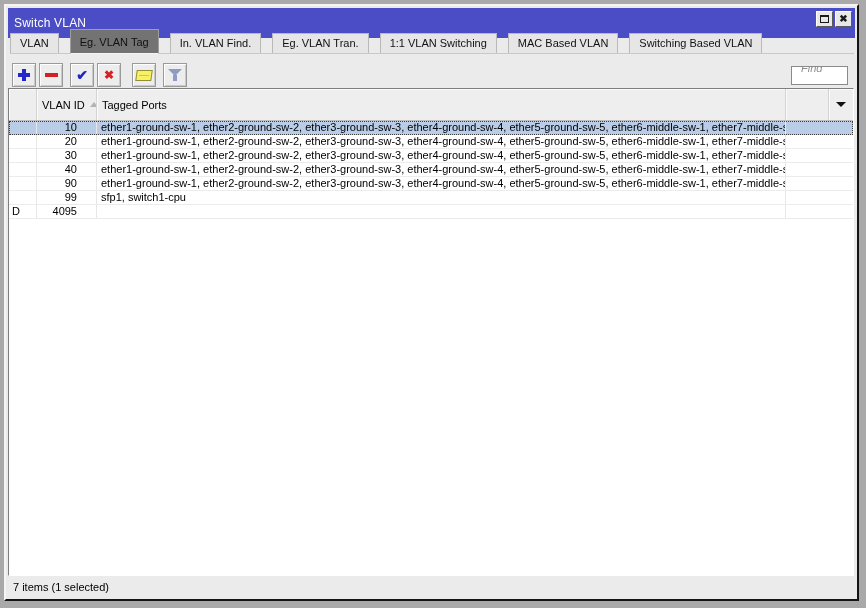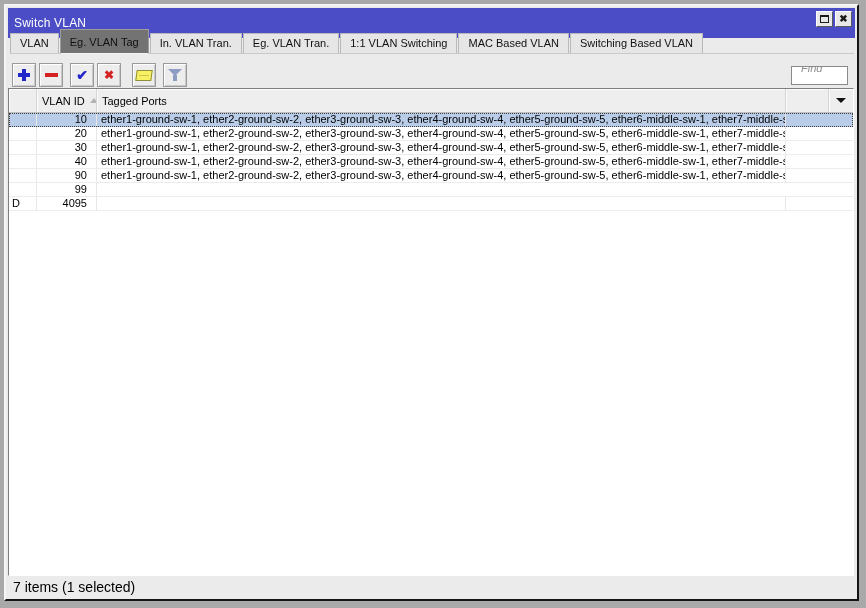--- a/index.html
+++ b/index.html
@@ -41,20 +41,21 @@
     width:9px;height:8px;border:1px solid #1a1a1a;border-top-width:2px;background:transparent;
   }
   .close-glyph{
     font-size:10px;font-weight:bold;color:#1a1a1a;line-height:1;
   }
   
   .tabstrip{
     position:absolute;left:4px;right:3px;top:26px;height:22px;
     display:flex;align-items:flex-end;
     border-bottom:1px solid #c9c9c9;
+    gap:10px;
   }
   .tab{
     height:20px;line-height:19px;
     padding:0 9px;font-size:11px;color:#111;
     background:#e6e6e6;
     border:1px solid #b9b9b9;border-bottom:none;
     margin-right:1px;
     white-space:nowrap;cursor:default;
   }
   .tab.active{
@@ -113,21 +114,21 @@
     padding:0 0 16px 9px;outline:none;
   }
   .find::placeholder{color:#8e8e8e;font-style:italic;}
   
   .tablepanel{
     position:absolute;left:2px;right:3px;top:82px;height:488px;
     border:1px solid;border-color:#7e7e7e #ffffff #ffffff #7e7e7e;
     background:#fff;overflow:hidden;
   }
   .thead{
-    display:flex;height:24px;background:#eeeeee;
+    display:flex;height:32px;background:#eeeeee;
     border-bottom:1px solid #bfbfbf;
     font-size:11px;color:#000;
   }
   .hcell{
     display:flex;align-items:center;
     border-right:1px solid #d4d4d4;
     box-shadow:inset 1px 1px 0 #fbfbfb;
     padding-left:5px;white-space:nowrap;overflow:hidden;
     cursor:default;
   }
@@ -150,27 +151,27 @@
     display:flex;height:14px;line-height:13px;font-size:11px;color:#000;
     border-bottom:1px solid #ececec;cursor:default;
   }
   .trow.selected{
     background:var(--selection);
     outline:1px dotted #3c3c3c;outline-offset:-1px;
     border-bottom-color:transparent;
   }
   .cell{white-space:nowrap;overflow:hidden;flex:none;}
   .cell.flag{width:28px;padding-left:3px;border-right:1px solid #e7e7e7;}
-  .cell.id{width:60px;text-align:right;padding-right:9px;border-right:1px solid #e7e7e7;}
+  .cell.id{width:60px;text-align:right;padding-right:19px;border-right:1px solid #e7e7e7;}
   .cell.tagged{width:689px;padding-left:4px;border-right:1px solid #e7e7e7;}
   .cell.filler{flex:1;border-right:none;}
   
   .statusbar{
     position:absolute;left:2px;right:2px;bottom:2px;height:21px;
-    font-size:14px;color:#000;
+    font-size:11px;color:#000;
     display:flex;align-items:center;padding-left:5px;
   }
 </style>
 </head>
 <body>
 
 <div class="window">
 
   <div class="titlebar">
     <span class="title">Switch VLAN</span>
@@ -180,21 +181,21 @@
       </span>
       <span class="tb-btn">
         <span class="close-glyph">✖</span>
       </span>
     </span>
   </div>
 
   <div class="tabstrip" id="tabstrip">
       <div class="tab">VLAN</div>
       <div class="tab active">Eg. VLAN Tag</div>
-      <div class="tab">In. VLAN Tran.</div>
+      <div class="tab">In. VLAN Find.</div>
       <div class="tab">Eg. VLAN Tran.</div>
       <div class="tab">1:1 VLAN Switching</div>
       <div class="tab">MAC Based VLAN</div>
       <div class="tab">Switching Based VLAN</div>
     </div>
 
   <div class="toolbar">
     <div class="toolbar-buttons" id="toolbar-buttons">
         <div class="tbtn">
           <span class="ic ic-add"></span>
@@ -258,20 +259,21 @@
         </div>
         <div class="trow">
           <div class="cell flag"></div>
           <div class="cell id">90</div>
           <div class="cell tagged">ether1-ground-sw-1, ether2-ground-sw-2, ether3-ground-sw-3, ether4-ground-sw-4, ether5-ground-sw-5, ether6-middle-sw-1, ether7-middle-sw-2, ...</div>
           <div class="cell filler"></div>
         </div>
         <div class="trow">
           <div class="cell flag"></div>
           <div class="cell id">99</div>
+          <div class="cell tagged">sfp1, switch1-cpu</div>
           <div class="cell filler"></div>
         </div>
         <div class="trow">
           <div class="cell flag">D</div>
           <div class="cell id">4095</div>
           <div class="cell tagged"></div>
           <div class="cell filler"></div>
         </div>
       </div>
   </div>

